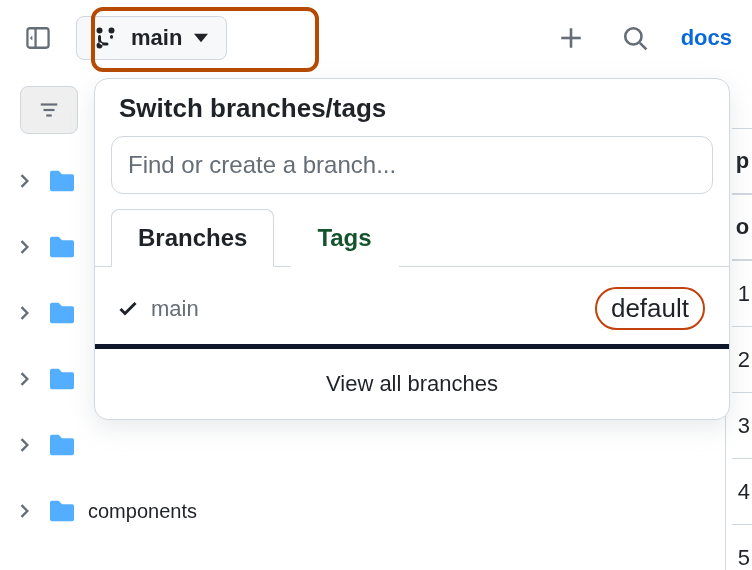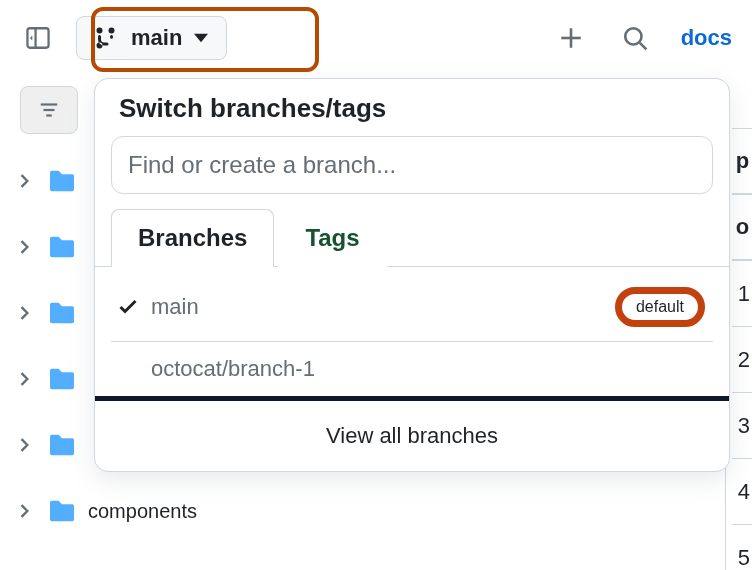--- a/index.html
+++ b/index.html
@@ -115,21 +115,21 @@
     .search-input {
       width: 100%;
       border: 1px solid #d0d7de;
       border-radius: 12px;
       font-size: 24px;
       padding: 14px 16px;
       color: #656d76;
     }
     .search-input::placeholder { color: #656d76; }
     .tabs {
-      display: flex; gap: 4px;
+      display: flex; gap: 16px;
       border-bottom: 1px solid #d0d7de;
       padding: 0 16px;
     }
     .tab {
       padding: 14px 26px;
       font-size: 24px;
       font-weight: 700;
       color: #1f2328;
       border: 1px solid transparent;
       border-bottom: none;
@@ -150,24 +150,24 @@
       padding: 14px 8px;
       font-size: 22px;
       border-bottom: 1px solid #d0d7de;
       gap: 10px;
     }
     .branch-item:last-child { border-bottom: none; }
     .check { width: 22px; color: #1f2328; }
     .branch-name { color: #656d76; }
     .default-badge {
       margin-left: auto;
-      border: 7px solid #c2410c;
+      border: 2px solid #c2410c;
       border-radius: 999px;
       padding: 4px 14px;
-      font-size: 16px;
+      font-size: 26px;
       font-weight: 500;
     }
     .popover-footer {
       border-top: 5px solid #0f172a;
       text-align: center;
       padding: 22px 0;
       font-size: 22px;
     }
     svg { display: block; }
   </style>
@@ -319,19 +319,15 @@
   <div class="branch-list">
     <div class="branch-item">
       <span class="check">
           <svg width="18" height="18" viewBox="0 0 12 10" fill="none" stroke="currentColor" stroke-width="2">
             <path d="M1 5l3 3 7-7"></path>
           </svg>
         </span>
       <span class="branch-name">main</span>
       <span class="default-badge">default</span>
     </div>
-    <div class="branch-item">
-      <span class="check"></span>
-      <span class="branch-name">octocat/branch-1</span>
-    </div>
   </div>
   <div class="popover-footer">View all branches</div>
 </div>
 
 </body></html>

